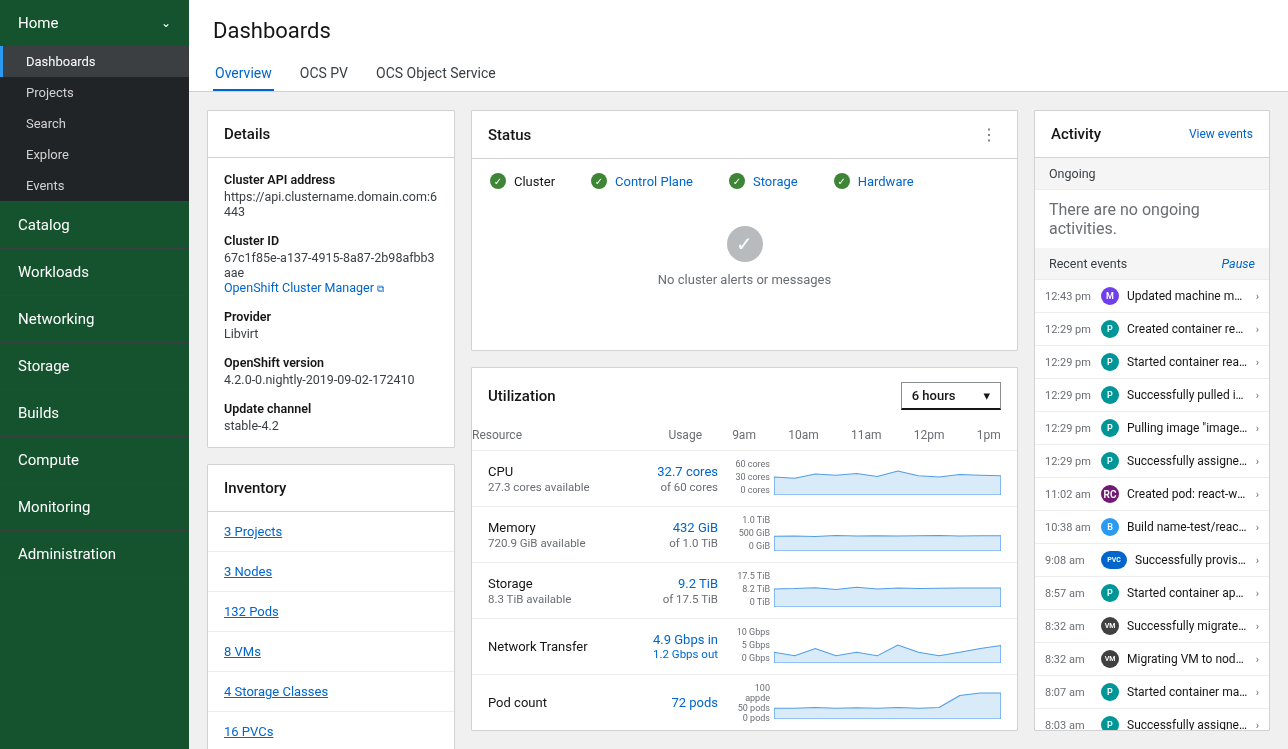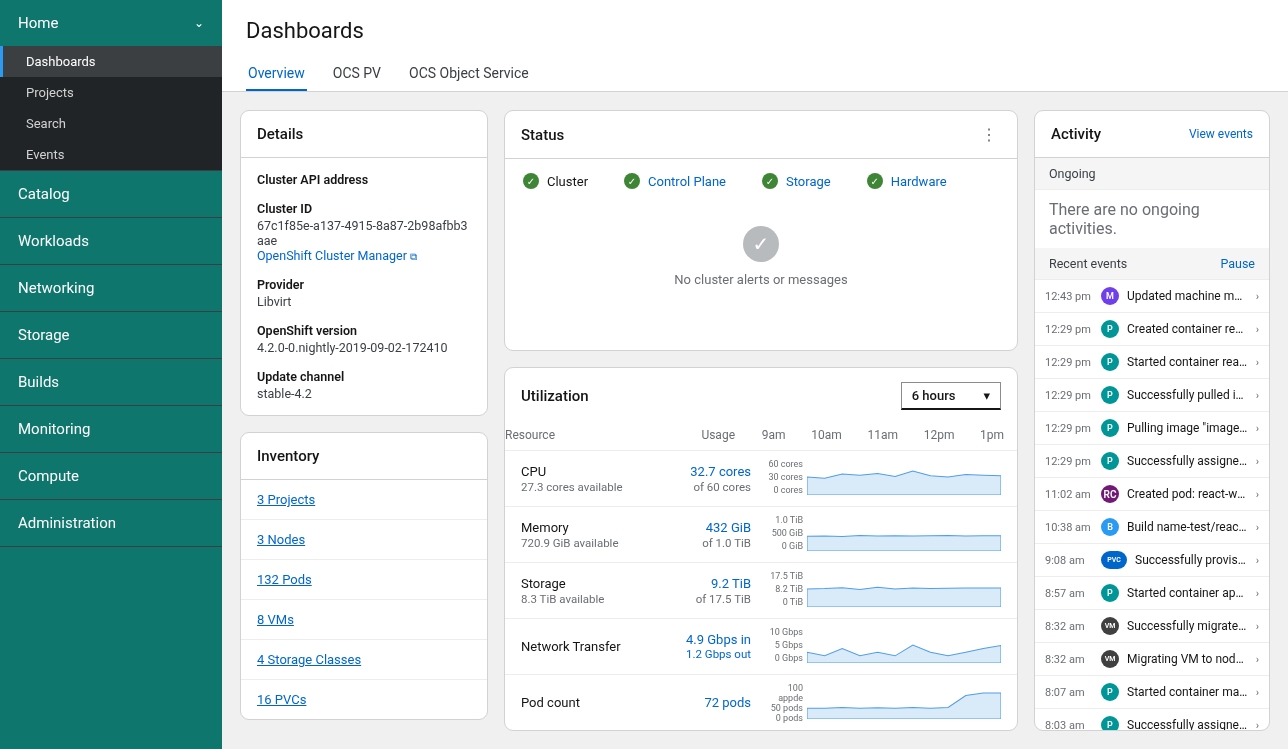--- a/index.html
+++ b/index.html
@@ -1,20 +1,20 @@
 <!DOCTYPE html>
 <html><head>
 <meta charset="utf-8">
 <style>
 * { box-sizing: border-box; margin: 0; padding: 0; }
 body { font-family: -apple-system, BlinkMacSystemFont, "Segoe UI", Roboto, sans-serif; font-size: 13px; color: #151515; background: #f0f0f0; }
 .app { display: flex; height: 749px; width: 1288px; overflow: hidden; }
 
 
-.sidebar { width: 222px; background: #0f766e; color: #fff; flex-shrink: 0; overflow-y: auto; }
+.sidebar { width: 189px; background: #14532d; color: #fff; flex-shrink: 0; overflow-y: auto; }
 .nav-section { border-bottom: 1px solid #3c3f42; }
 .nav-header { display: flex; align-items: center; justify-content: space-between; padding: 14px 18px; font-size: 15px; cursor: pointer; }
 .nav-header .chev { font-size: 12px; }
 .nav-sub { background: #212427; }
 .nav-sub-item { padding: 8px 18px 8px 26px; font-size: 13px; color: #d2d2d2; cursor: pointer; }
 .nav-sub-item.active { background: #3c3f42; color: #fff; border-left: 3px solid #2b9af3; padding-left: 23px; }
 .nav-item { padding: 14px 18px; font-size: 15px; cursor: pointer; }
 
 
 .main { flex: 1; display: flex; flex-direction: column; background: #fff; overflow: hidden; }
@@ -23,21 +23,21 @@
 .tabs { display: flex; gap: 24px; }
 .tab { padding: 8px 2px; font-size: 14px; color: #393f44; cursor: pointer; border-bottom: 2px solid transparent; }
 .tab.active { color: #06c; border-bottom-color: #06c; }
 
 .content { flex: 1; padding: 18px; background: #f0f0f0; display: flex; gap: 16px; overflow: hidden; }
 .col { display: flex; flex-direction: column; gap: 16px; }
 .col-left { width: 248px; flex-shrink: 0; }
 .col-mid { flex: 1; justify-content: flex-end; }
 .col-right { width: 236px; flex-shrink: 0; }
 
-.card { background: #fff; border: 1px solid #d2d2d2; border-radius: 9px; }
+.card { background: #fff; border: 1px solid #d2d2d2; border-radius: 1px; }
 .card-header { padding: 14px 16px; font-size: 15px; font-weight: 500; display: flex; justify-content: space-between; align-items: center; border-bottom: 1px solid #d2d2d2; }
 .card-header .link { font-size: 12px; color: #06c; font-weight: 400; cursor: pointer; }
 .card-body { padding: 14px 16px; }
 
 
 .detail-item { margin-bottom: 14px; font-size: 12.5px; }
 .detail-item:last-child { margin-bottom: 0; margin-top: 12px; }
 .detail-label { font-weight: 600; margin-bottom: 2px; }
 .detail-value { color: #393f44; word-break: break-all; }
 .detail-link { color: #06c; cursor: pointer; }
@@ -74,21 +74,21 @@
 .util-val { font-size: 13px; color: #06c; }
 .util-val2 { font-size: 11.5px; color: #06c; }
 .sparkline { width: 100%; height: 36px; }
 .spark-labels { display: flex; flex-direction: column; justify-content: space-between; font-size: 9px; color: #6a6e73; height: 36px; text-align: right; padding-right: 4px; }
 .spark-wrap { display: flex; }
 .spark-wrap .spark-labels { width: 42px; flex-shrink: 0; }
 
 
 .activity-card { height: 100%; display: flex; flex-direction: column; }
 .act-section-head { padding: 8px 14px; font-size: 12.5px; color: #393f44; background: #f5f5f5; border-bottom: 1px solid #ededed; display: flex; justify-content: space-between; }
-.act-section-head .link { color: #06c; cursor: pointer; }
+.act-section-head .link { color: #06c; cursor: pointer; font-style: italic; }
 .act-empty { padding: 10px 14px; font-size: 16px; color: #6a6e73; }
 .act-list { flex: 1; overflow-y: auto; }
 .act-row { display: flex; align-items: center; padding: 7px 10px; border-bottom: 1px solid #ededed; gap: 8px; font-size: 12px; }
 .act-time { width: 48px; flex-shrink: 0; color: #6a6e73; font-size: 11px; }
 .act-badge { width: 18px; height: 18px; border-radius: 9px; flex-shrink: 0; display: flex; align-items: center; justify-content: center; font-size: 9px; font-weight: 600; color: #fff; }
 .act-badge.p { background: #009596; }
 .act-badge.m { background: #703fec; }
 .act-badge.b { background: #2b9af3; }
 .act-badge.rc { background: #701a75; font-size: 10px; }
 .act-badge.vm { background: #404040; font-size: 7px; }
@@ -105,44 +105,45 @@
   <nav class="sidebar">
     <div class="nav-section">
       <div class="nav-header">
         <span>Home</span>
         <span class="chev">⌄</span>
       </div>
       <div class="nav-sub" id="home-sub">
           <div class="nav-sub-item active">Dashboards</div>
           <div class="nav-sub-item">Projects</div>
           <div class="nav-sub-item">Search</div>
+          <div class="nav-sub-item">Explore</div>
           <div class="nav-sub-item">Events</div>
         </div>
     </div>
     <div id="nav-sections">
         <div class="nav-section">
           <div class="nav-item">Catalog</div>
         </div>
         <div class="nav-section">
           <div class="nav-item">Workloads</div>
         </div>
         <div class="nav-section">
           <div class="nav-item">Networking</div>
         </div>
         <div class="nav-section">
           <div class="nav-item">Storage</div>
         </div>
         <div class="nav-section">
           <div class="nav-item">Builds</div>
         </div>
         <div class="nav-section">
+          <div class="nav-item">Compute</div>
+        </div>
+        <div class="nav-section">
           <div class="nav-item">Monitoring</div>
-        </div>
-        <div class="nav-section">
-          <div class="nav-item">Compute</div>
         </div>
         <div class="nav-section">
           <div class="nav-item">Administration</div>
         </div>
       </div>
   </nav>
 
   <main class="main">
     <div class="page-header">
       <h1 class="page-title">Dashboards</h1>
@@ -156,20 +157,21 @@
     <div class="content">
 
       <div class="col col-left">
         <div class="card">
           <div class="card-header">
             <span>Details</span>
           </div>
           <div class="card-body" id="details-body">
               <div class="detail-item">
                 <div class="detail-label">Cluster API address</div>
+                <div class="detail-value">https://api.clustername.domain.com:6443</div>
               </div>
               <div class="detail-item">
                 <div class="detail-label">Cluster ID</div>
                 <div class="detail-value">67c1f85e-a137-4915-8a87-2b98afbb3aae</div>
                 <div class="detail-link">OpenShift Cluster Manager<span class="ext-icon">⧉</span></div>
               </div>
               <div class="detail-item">
                 <div class="detail-label">Provider</div>
                 <div class="detail-value">Libvirt</div>
               </div>

